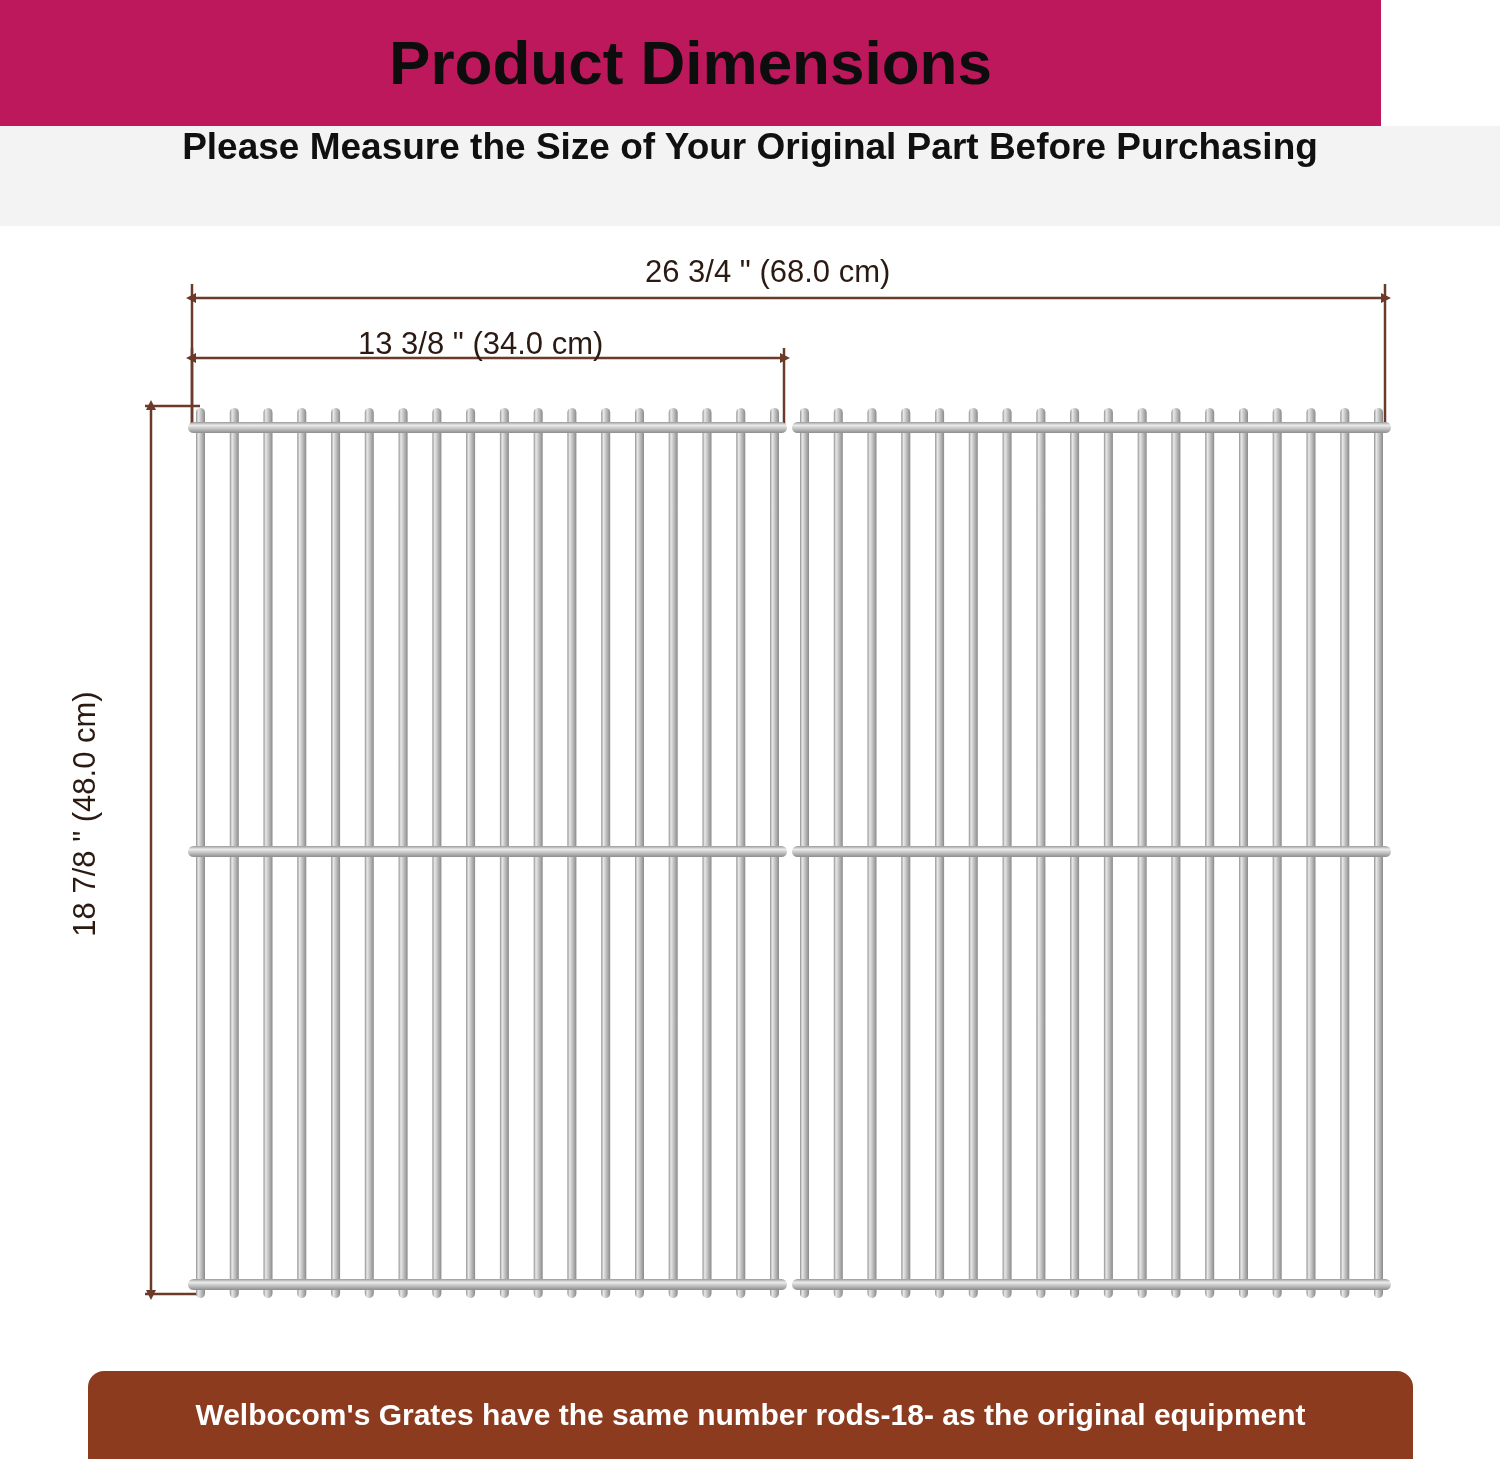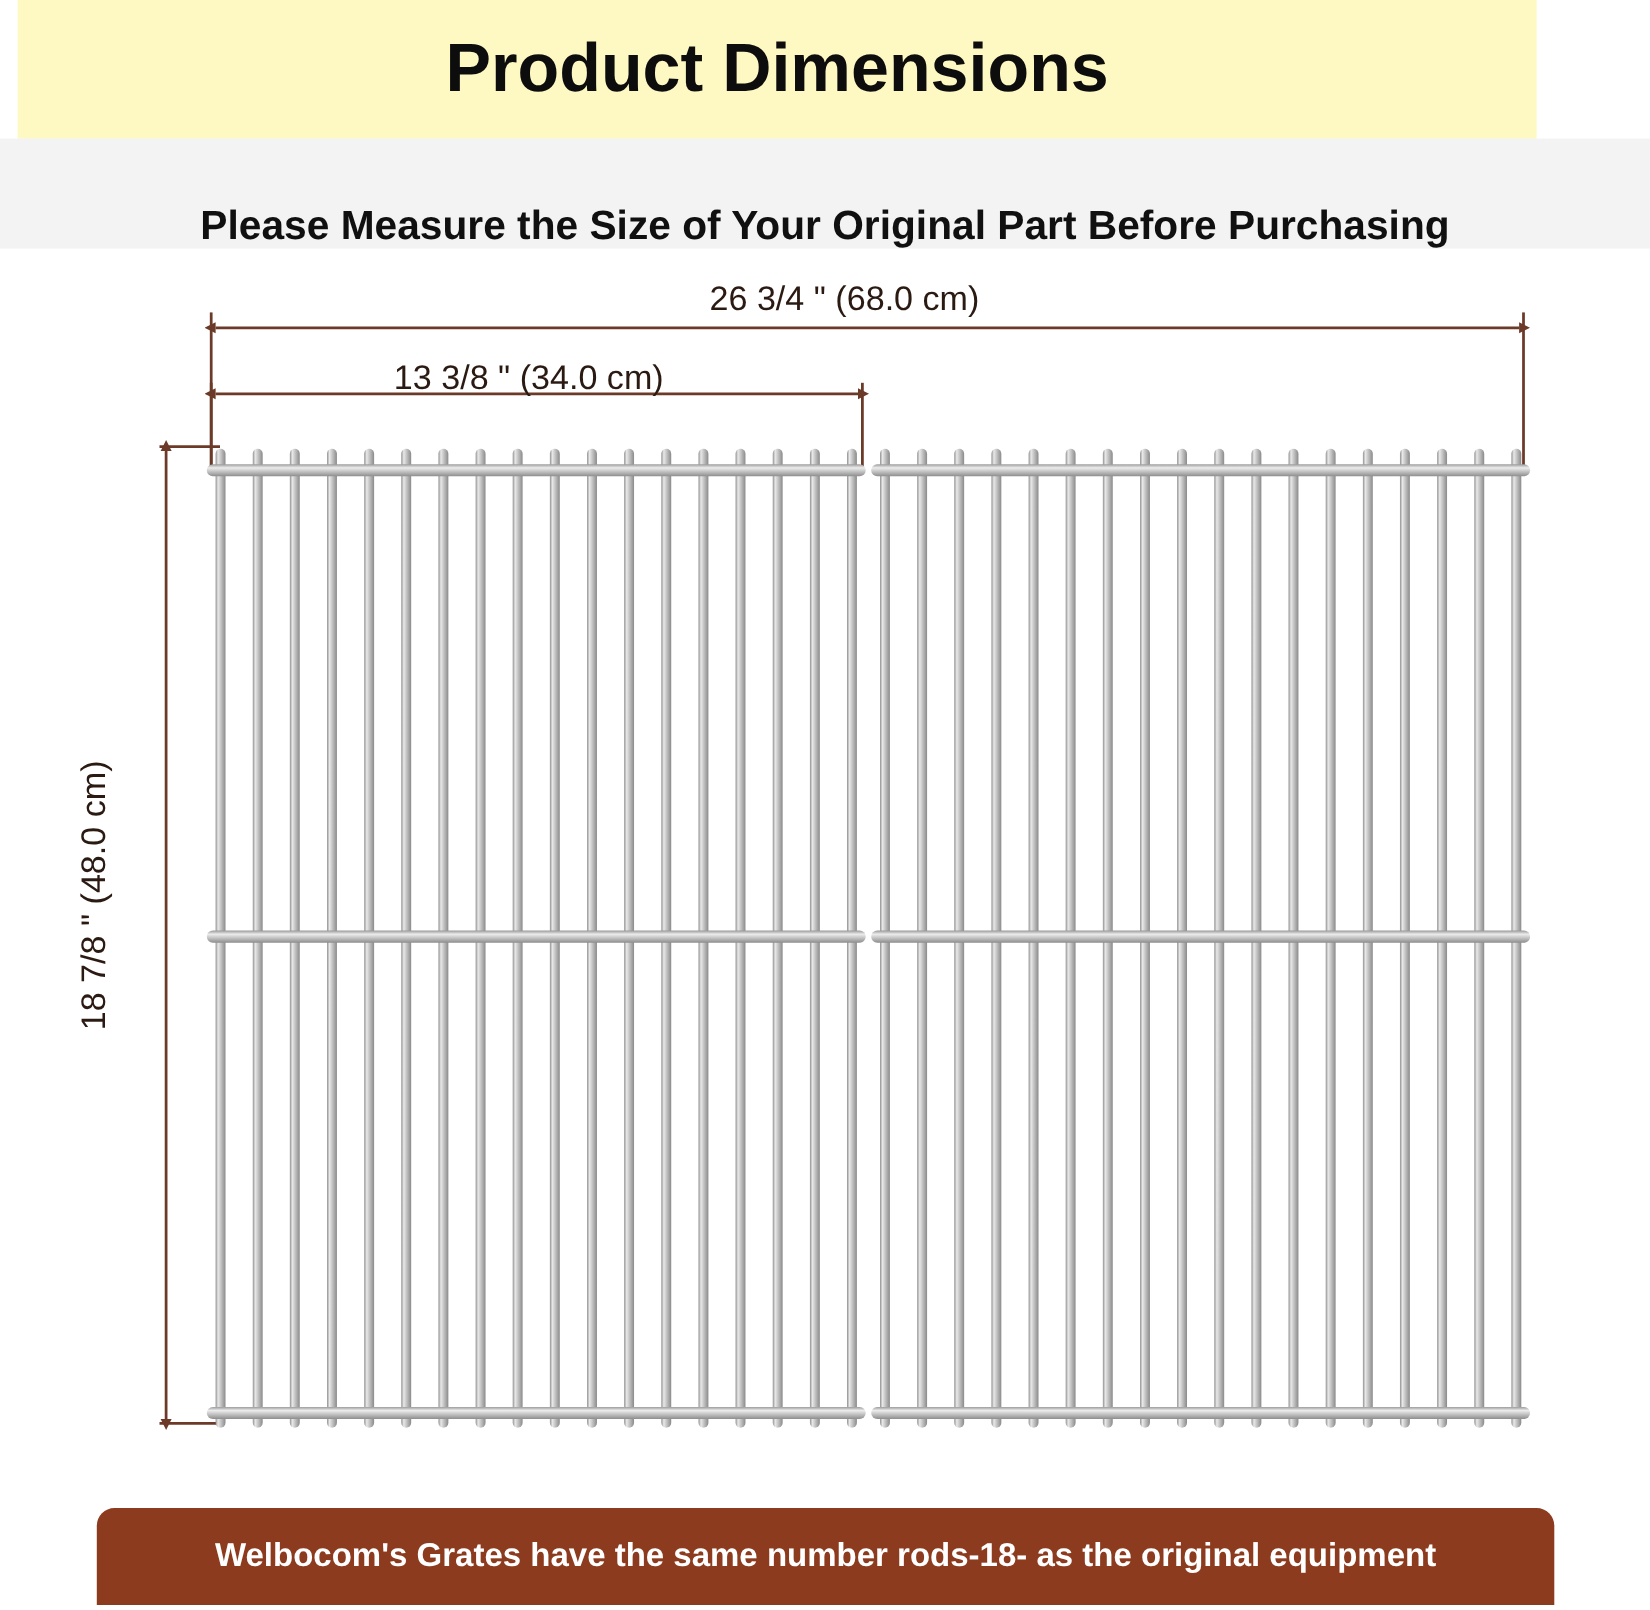--- a/index.html
+++ b/index.html
@@ -16,41 +16,40 @@
     height: 1464px;
     background: #ffffff;
   }
 
   
   .header-band {
     position: absolute;
     top: 0; left: 0;
     width: 1381px;
     height: 126px;
-    background: #fef9c3;
+    background: #be185d;
     display: flex;
     align-items: center;
     justify-content: center;
-    margin-left: 16px;
   }
   .header-title {
     font-size: 62px;
     font-weight: bold;
     color: #0d0d0d;
     letter-spacing: 0px;
     line-height: 1;
   }
   .subheader-band {
     position: absolute;
     top: 126px; left: 0;
     width: 1500px;
     height: 100px;
     background: #f3f3f3;
     display: flex;
-    align-items: flex-end;
+    align-items: flex-start;
     justify-content: center;
   }
   .subheader-text {
     font-size: 37px;
     font-weight: bold;
     color: #101010;
   }
 
   
   .diagram {

